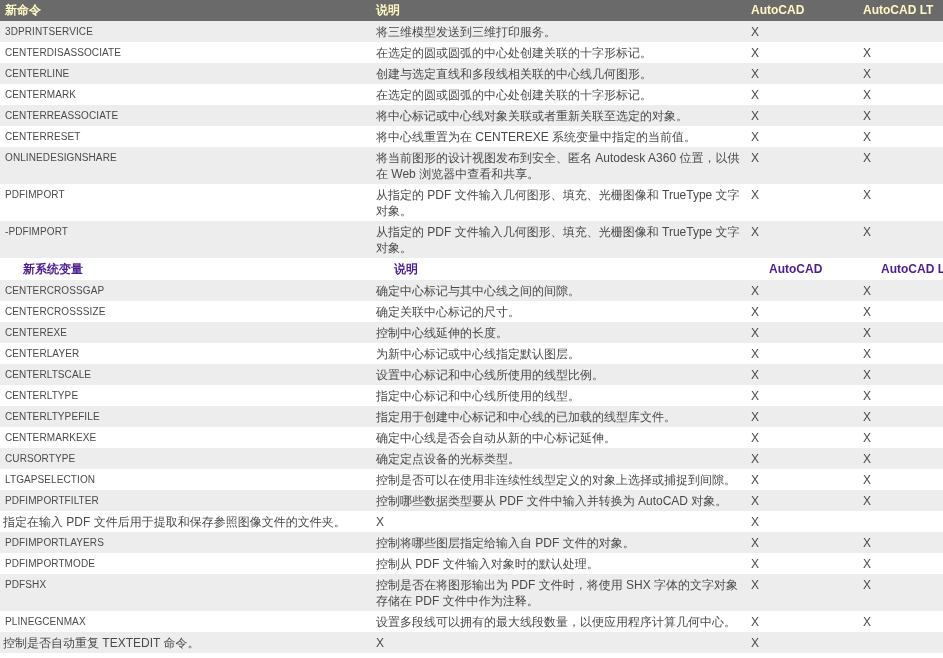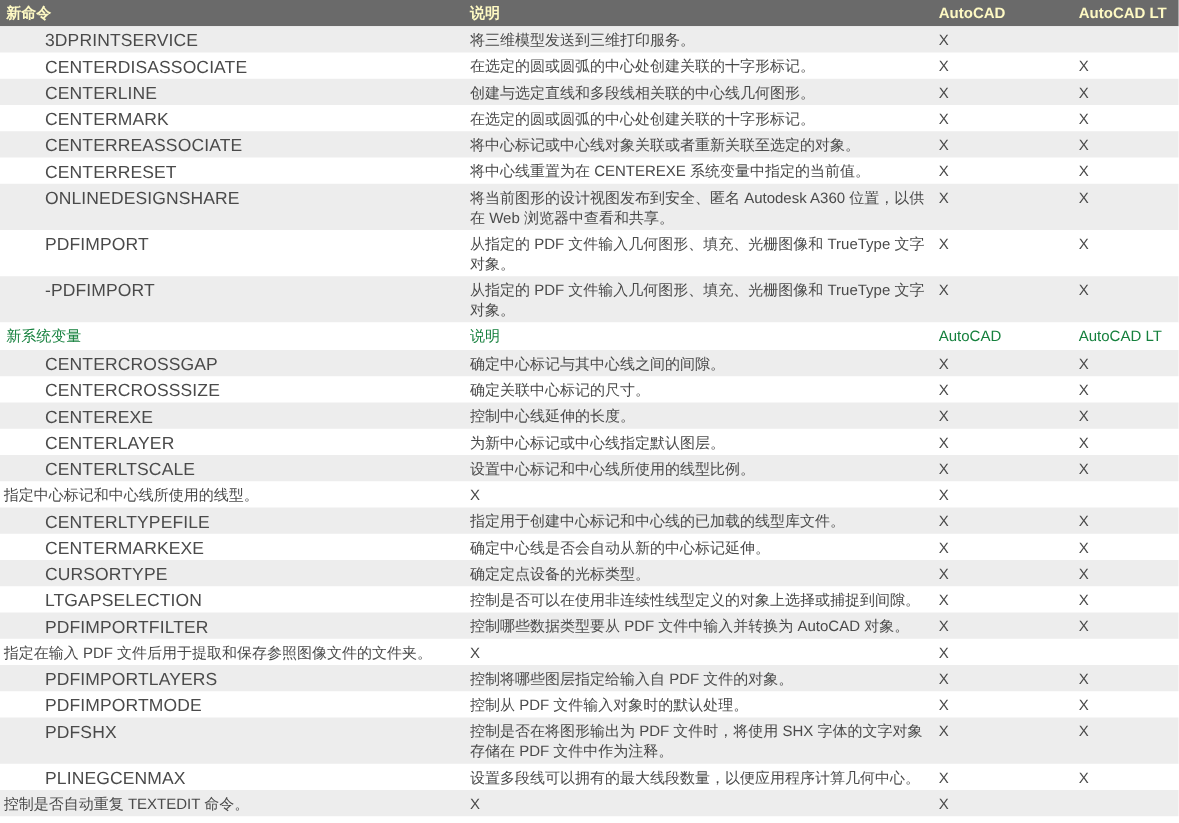--- a/index.html
+++ b/index.html
@@ -22,42 +22,42 @@
     color: #fef9c3;
     font-weight: bold;
   }
   .thead > div {
     padding: 3px 4px 3px 5px;
     line-height: 15px;
     white-space: nowrap;
   }
   .thead2 {
     background: #ffffff;
-    color: #15803d;
-    font-weight: normal;
+    color: #4c1d95;
+    font-weight: bold;
+    margin-left: 18px;
   }
   .thead2 > div {
     padding: 4px 4px 3px 5px;
     line-height: 15px;
     white-space: nowrap;
   }
   .row > div {
     padding: 3px 4px 2px 5px;
     line-height: 16px;
   }
   .row .c2 { padding-left: 3px; }
   .row .c3, .row .c4 { padding-left: 3px; }
   .thead .c2, .thead2 .c2 { padding-left: 3px; }
   .thead .c3, .thead2 .c3 { padding-left: 3px; }
   .thead .c4, .thead2 .c4 { padding-left: 3px; }
   .stripe { background: #ededed; }
   .cmd {
-    font-size: 14px;
+    font-size: 10px;
     letter-spacing: 0.1px;
-    margin-left: 31px;
   }
   .mark { font-size: 12px; }
 </style>
 </head>
 <body>
 
 <div>
 
   <section>
     <div class="grid-row thead">
@@ -156,20 +156,21 @@
           <div class="c3 mark">X</div>
           <div class="c4 mark">X</div>
         </div>
         <div class="grid-row row stripe">
           <div class="c1 cmd">CENTERLTSCALE</div>
           <div class="c2">设置中心标记和中心线所使用的线型比例。</div>
           <div class="c3 mark">X</div>
           <div class="c4 mark">X</div>
         </div>
         <div class="grid-row row">
+          <div class="c1 cmd">CENTERLTYPE</div>
           <div class="c2">指定中心标记和中心线所使用的线型。</div>
           <div class="c3 mark">X</div>
           <div class="c4 mark">X</div>
         </div>
         <div class="grid-row row stripe">
           <div class="c1 cmd">CENTERLTYPEFILE</div>
           <div class="c2">指定用于创建中心标记和中心线的已加载的线型库文件。</div>
           <div class="c3 mark">X</div>
           <div class="c4 mark">X</div>
         </div>

